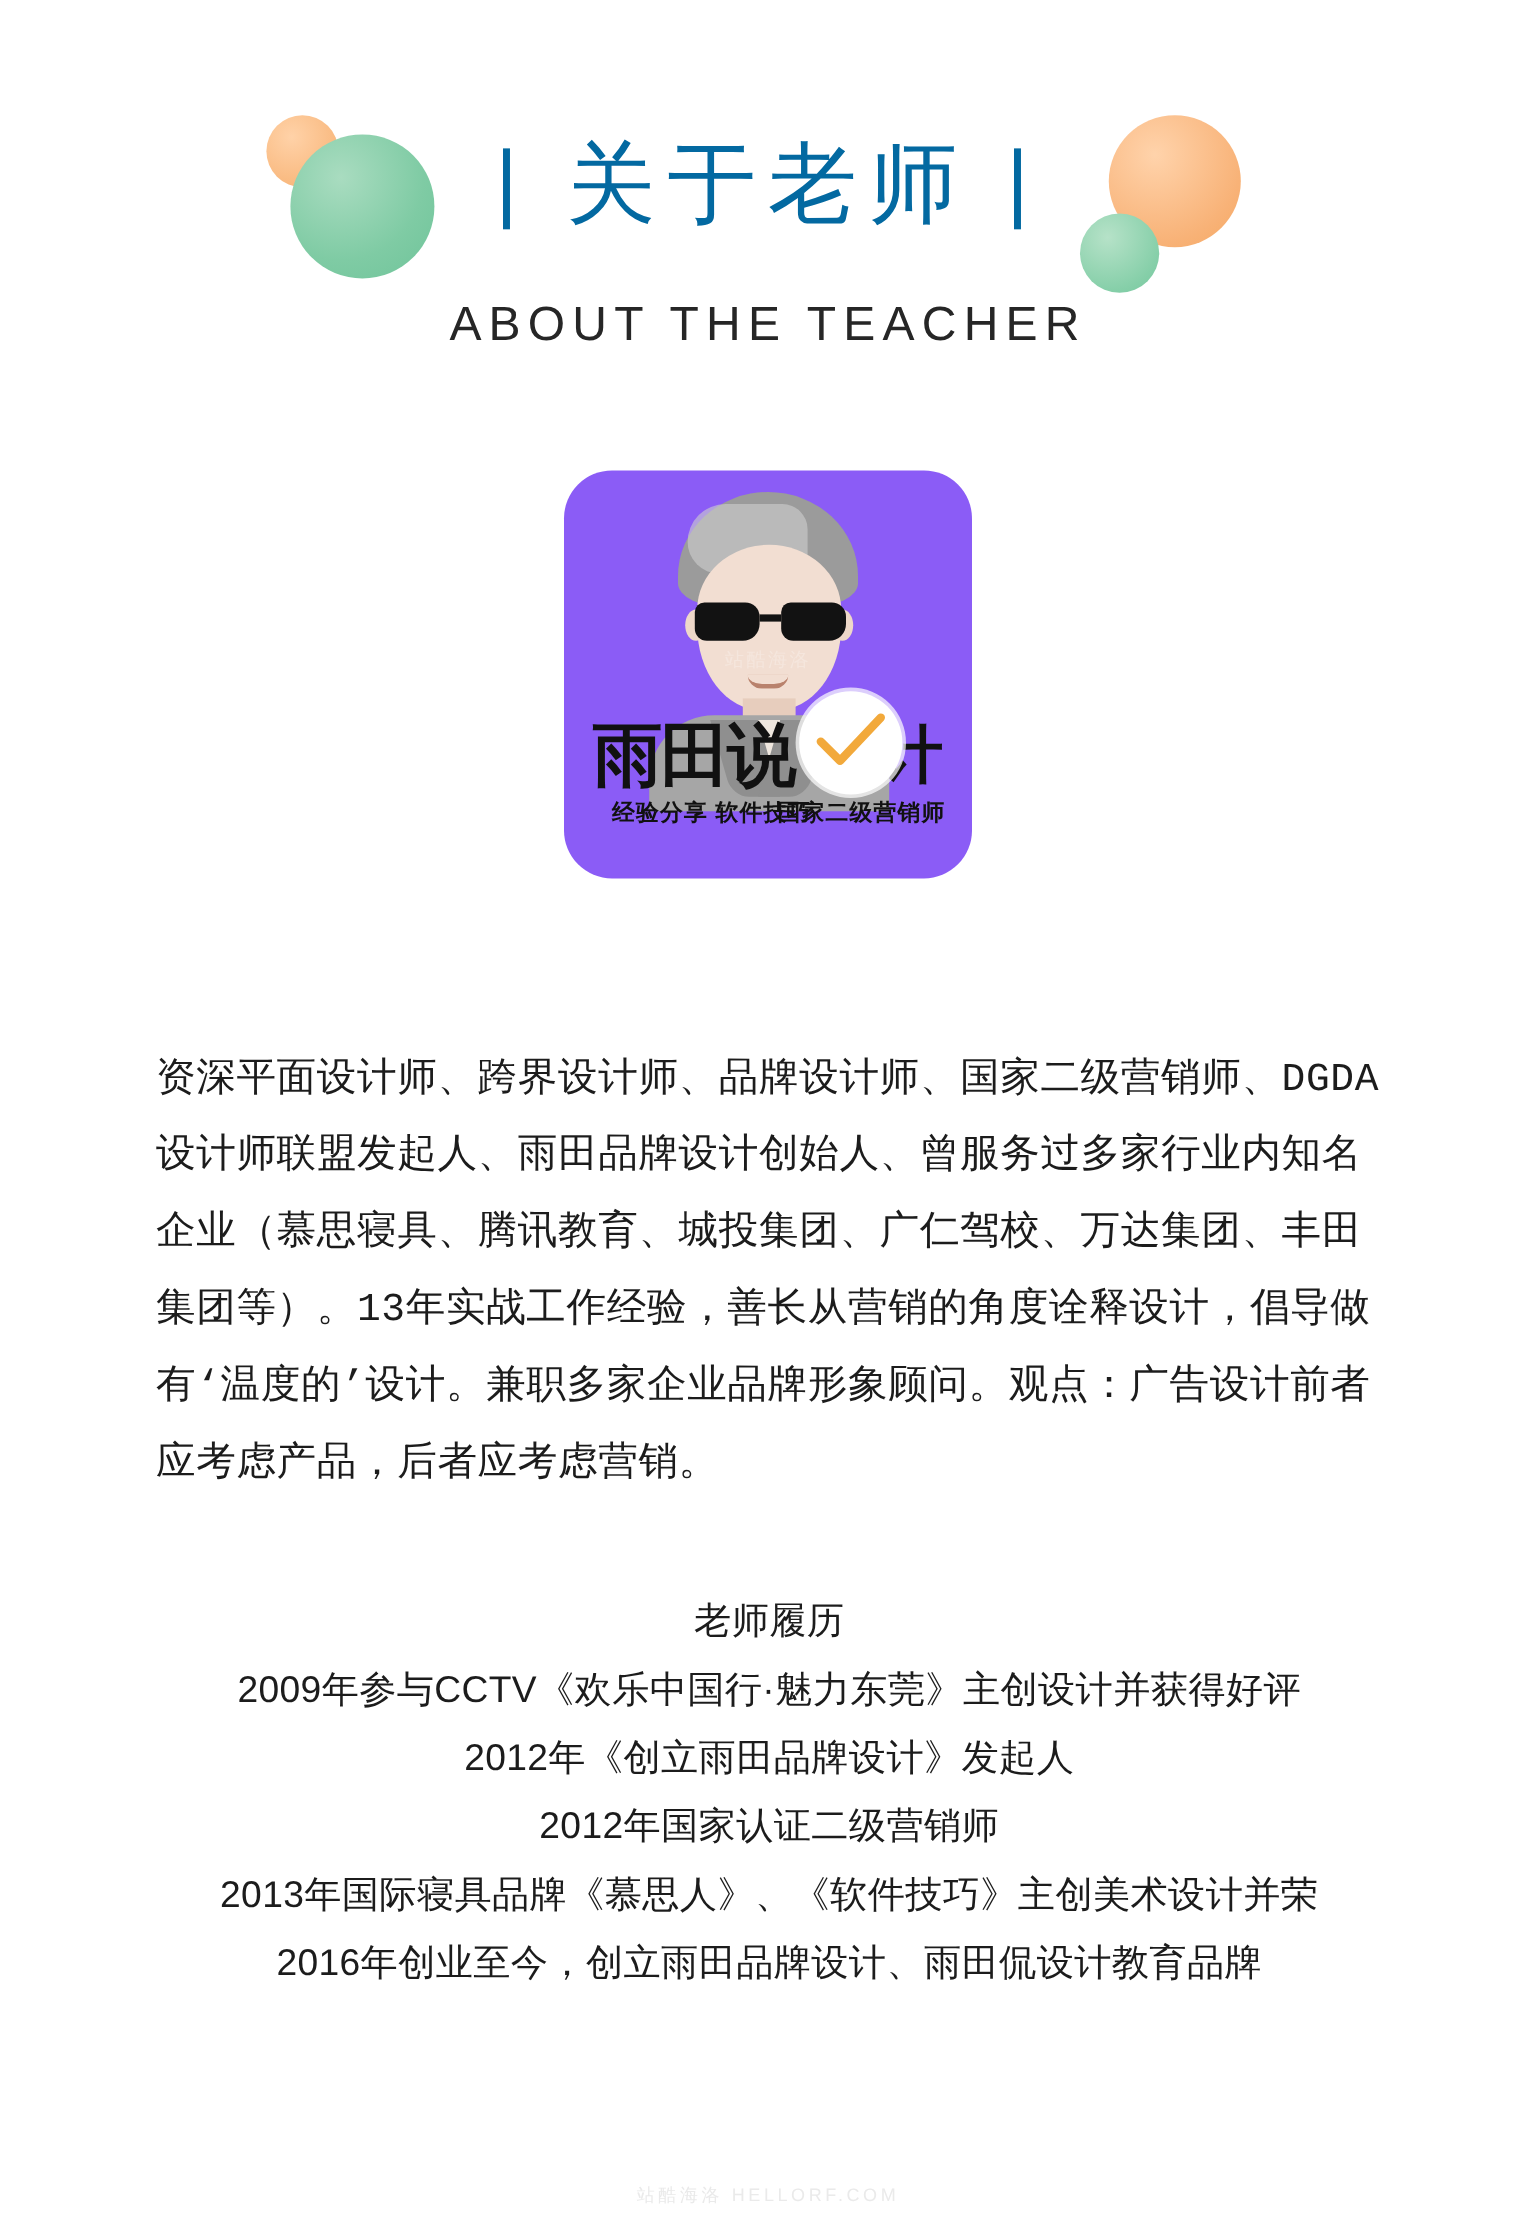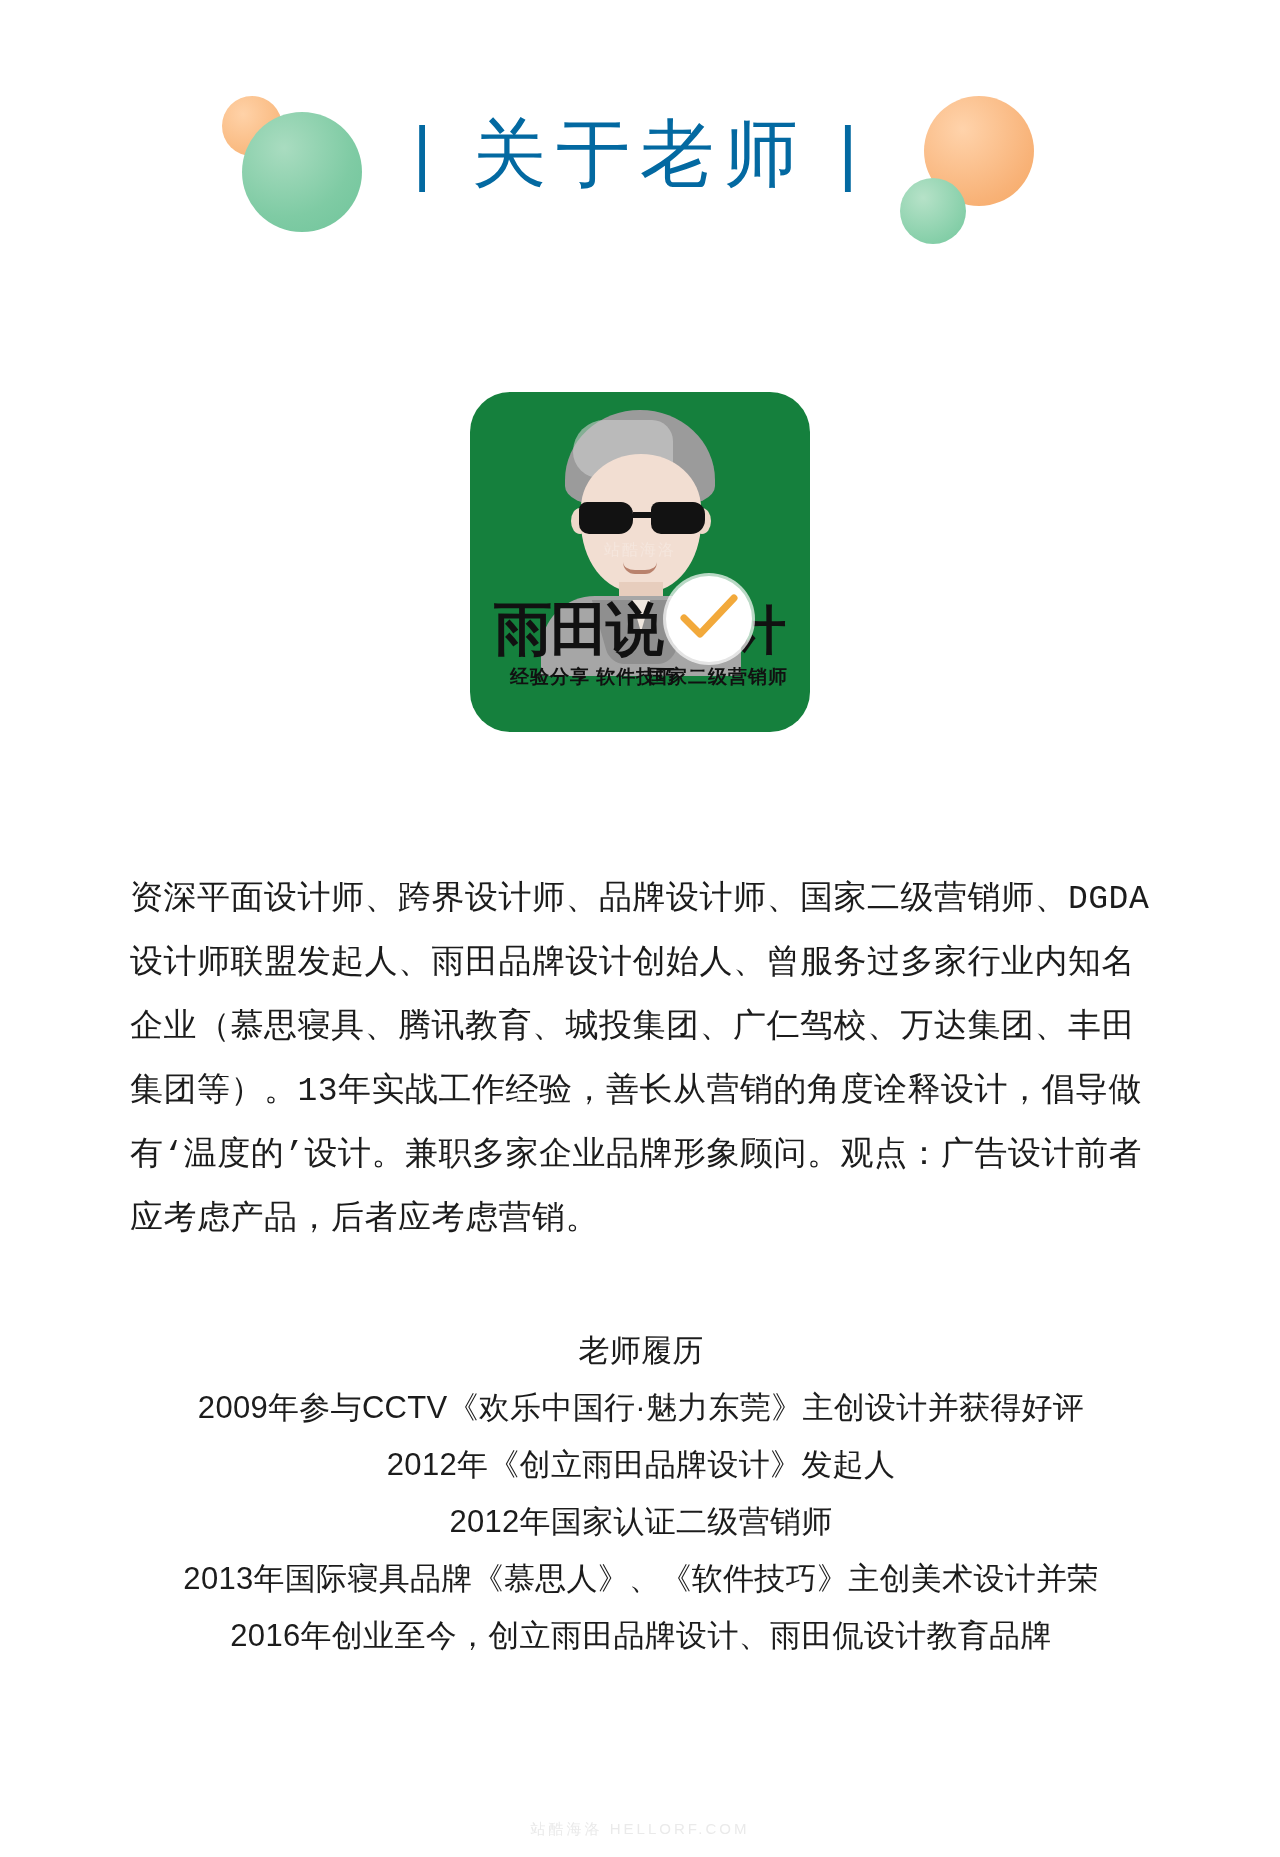--- a/index.html
+++ b/index.html
@@ -91,21 +91,21 @@
     left: 50%;
     transform: translateX(-50%);
     top: 392px;
     width: 340px;
     height: 340px;
   }
   .avatar {
     position: absolute;
     inset: 0;
     border-radius: 40px;
-    background: #15803d;
+    background: #8b5cf6;
     overflow: hidden;
   }
   .face {
     position: absolute;
     left: 50%;
     transform: translateX(-50%);
     top: 18px;
     width: 210px;
     height: 250px;
   }
@@ -329,20 +329,21 @@
   <div class="blob blob-orange-sm"></div>
   <div class="blob blob-green-lg"></div>
   <div class="blob blob-orange-lg"></div>
   <div class="blob blob-green-sm"></div>
 
   <div class="title-cn">
     <span class="bar">|</span>
     <span>关于老师</span>
     <span class="bar">|</span>
   </div>
+  <div class="title-en">ABOUT THE TEACHER</div>
 </div>
 
 <div class="avatar-wrap">
   <div class="avatar">
     <div class="face">
       <div class="hair"></div>
       <div class="head"></div>
       <div class="ear l"></div>
       <div class="ear r"></div>
       <div class="glasses">

